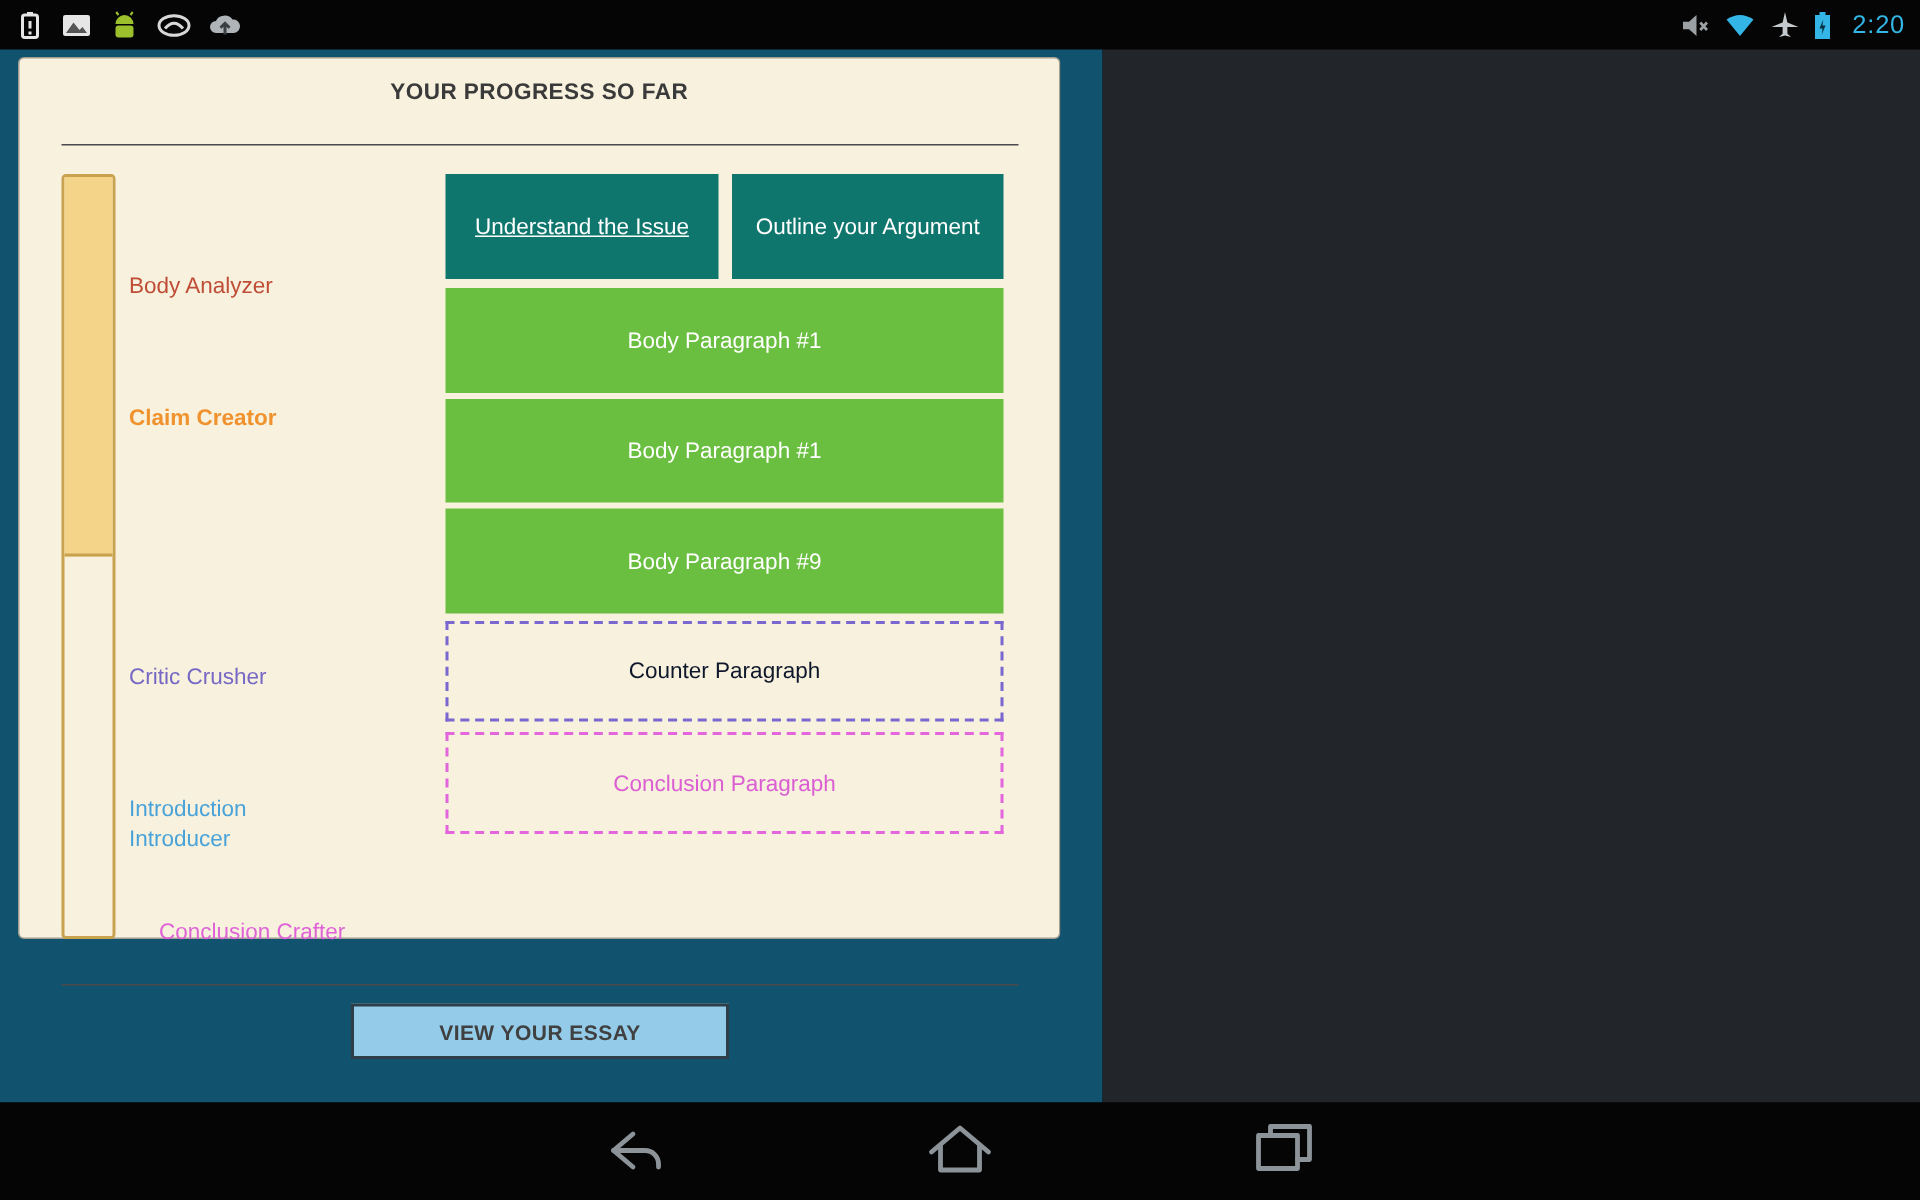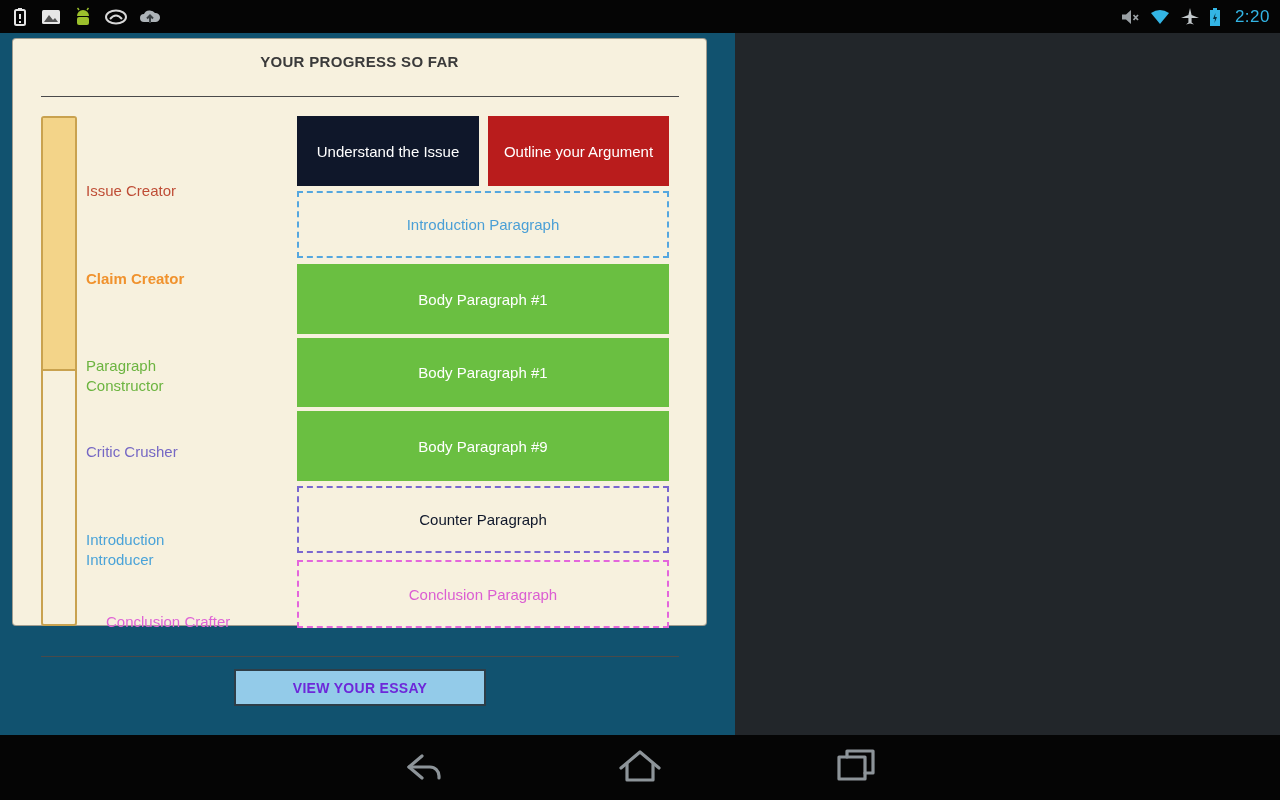--- a/index.html
+++ b/index.html
@@ -40,36 +40,36 @@
   .tool-2{top:317px;color:#6cb440;}
   .tool-3{top:403px;color:#7668c4;}
   .tool-4{top:491px;color:#4aa3d8;}
   .tool-5{top:573px;color:#df63d6;margin-left:20px;}
 
   
   .blocks{position:absolute;left:284px;top:77px;width:372px;}
   .block{display:flex;align-items:center;justify-content:center;
          font-size:15px;box-sizing:border-box;text-align:center;cursor:pointer;}
   .row1{display:flex;gap:9px;}
-  .b-red{background:#0f172a;color:#fff;width:182px;height:70px;}
-  .b-orange{background:#b91c1c;color:#fff;width:181px;height:70px;}
+  .b-red{background:#0f766e;color:#fff;width:182px;height:70px;text-decoration:underline;}
+  .b-orange{background:#0f766e;color:#fff;width:181px;height:70px;}
   .b-green{background:#6abf41;color:#fff;width:372px;}
   .b-dash{background:#f7f1de;width:372px;}
   .dash-blue{border:2px dashed #55a7df;color:#4a9fd6;height:67px;margin-top:5px;}
   .b1{height:70px;margin-top:6px;}
   .b2{height:69px;margin-top:4px;}
   .b3{height:70px;margin-top:4px;}
   .dash-purple{border:2px dashed #7a68d0;color:#0f172a;height:67px;margin-top:5px;}
   .dash-pink{border:2px dashed #e466dc;color:#db5ed2;height:68px;margin-top:7px;}
 
   
   .view-btn{position:absolute;left:221px;top:630px;width:252px;height:37px;
             background:#93cbe9;border:2px solid #2e3e48;box-sizing:border-box;
             font-family:"Liberation Sans", sans-serif;
-            font-size:14px;font-weight:bold;color:#6d28d9;letter-spacing:0.3px;cursor:pointer;}
+            font-size:14px;font-weight:bold;color:#404040;letter-spacing:0.3px;cursor:pointer;}
 
   
   .navbar{position:absolute;left:0;top:735px;width:1280px;height:65px;background:#050505;}
   .nav-btn{position:absolute;top:9px;width:48px;height:46px;cursor:pointer;}
   .nav-back{left:400px;}
   .nav-home{left:616px;}
   .nav-recents{left:832px;}
   .nav-stroke{stroke:#8d9499;stroke-width:3.2;fill:none;stroke-linejoin:round;stroke-linecap:round;}
 </style>
 </head>
@@ -129,33 +129,31 @@
     <div class="void-bg"></div>
 
     <div class="card">
       <div class="card-title">YOUR PROGRESS SO FAR</div>
       <div class="rule rule-top"></div>
 
       <div class="meter">
         <div class="meter-fill"></div>
       </div>
 
-      <div class="tool tool-0">Issue Creator</div>
+      <div class="tool tool-0">Body Analyzer</div>
       <div class="tool tool-1">Claim Creator</div>
-      <div class="tool tool-2">Paragraph Constructor</div>
       <div class="tool tool-3">Critic Crusher</div>
       <div class="tool tool-4">Introduction Introducer</div>
       <div class="tool tool-5">Conclusion Crafter</div>
 
       <div class="blocks">
         <div class="row1">
           <div class="block b-red">Understand the Issue</div>
           <div class="block b-orange">Outline your Argument</div>
         </div>
-        <div class="block b-dash dash-blue">Introduction Paragraph</div>
         <div class="block b-green b1">Body Paragraph #1</div>
         <div class="block b-green b2">Body Paragraph #1</div>
         <div class="block b-green b3">Body Paragraph #9</div>
         <div class="block b-dash dash-purple">Counter Paragraph</div>
         <div class="block b-dash dash-pink">Conclusion Paragraph</div>
       </div>
 
       <div class="rule rule-bottom"></div>
       <button class="view-btn">VIEW YOUR ESSAY</button>
     </div>

